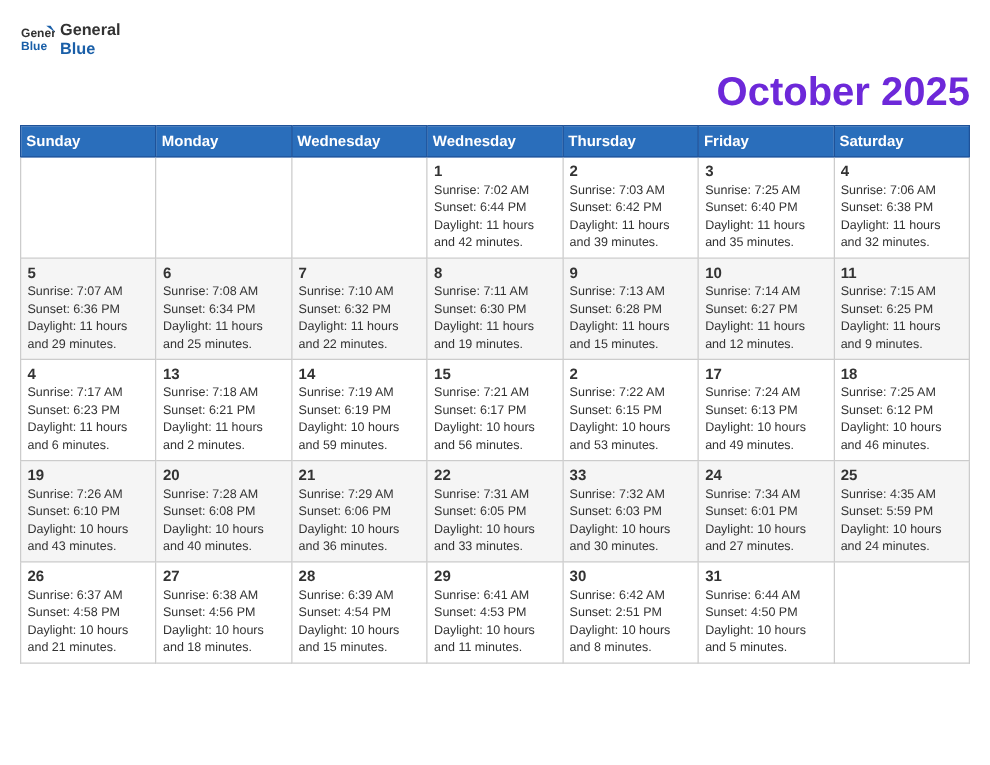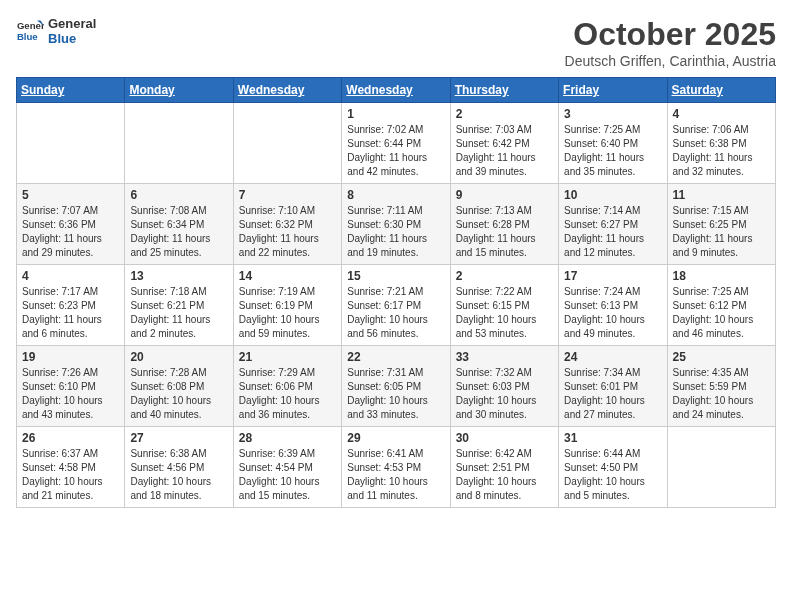--- a/index.html
+++ b/index.html
@@ -24,40 +24,40 @@
     .logo-icon {
       width: 28px;
       height: 28px;
     }
     .title-area {
       text-align: right;
     }
     .month-title {
       font-size: 32px;
       font-weight: bold;
-      color: #404040;
+      color: #6d28d9;
+      margin-top: 39px;
     }
     .location-title {
       font-size: 14px;
       color: #555;
     }
     .calendar {
       width: 100%;
       border-collapse: collapse;
       border: 1px solid #ccc;
     }
     .calendar th {
       background: #2a6ebb;
       color: #fff;
       font-size: 12px;
       font-weight: bold;
       padding: 5px 4px;
       text-align: left;
       border: 1px solid #1e5299;
-      text-decoration: underline;
     }
     .calendar td {
       vertical-align: top;
       border: 1px solid #ccc;
       padding: 4px 5px;
       width: 108px;
       min-height: 80px;
       font-size: 10px;
       color: #333;
       background: #fff;
@@ -89,21 +89,20 @@
       <text x="1" y="26" font-size="11" font-weight="bold" fill="#1a5fa8">Blue</text>
       <polygon points="24,4 32,10 28,4" fill="#1a5fa8"></polygon>
     </svg>
     <div>
       <div style="font-size:13px;font-weight:bold;color:#333;">General</div>
       <div style="font-size:13px;font-weight:bold;color:#1a5fa8;">Blue</div>
     </div>
   </div>
   <div class="title-area">
     <div class="month-title">October 2025</div>
-    <div class="location-title">Deutsch Griffen, Carinthia, Austria</div>
   </div>
 </div>
 
 <table class="calendar">
   <thead>
     <tr id="weekday-header">
         <th>Sunday</th>
         <th>Monday</th>
         <th>Wednesday</th>
         <th>Wednesday</th>

